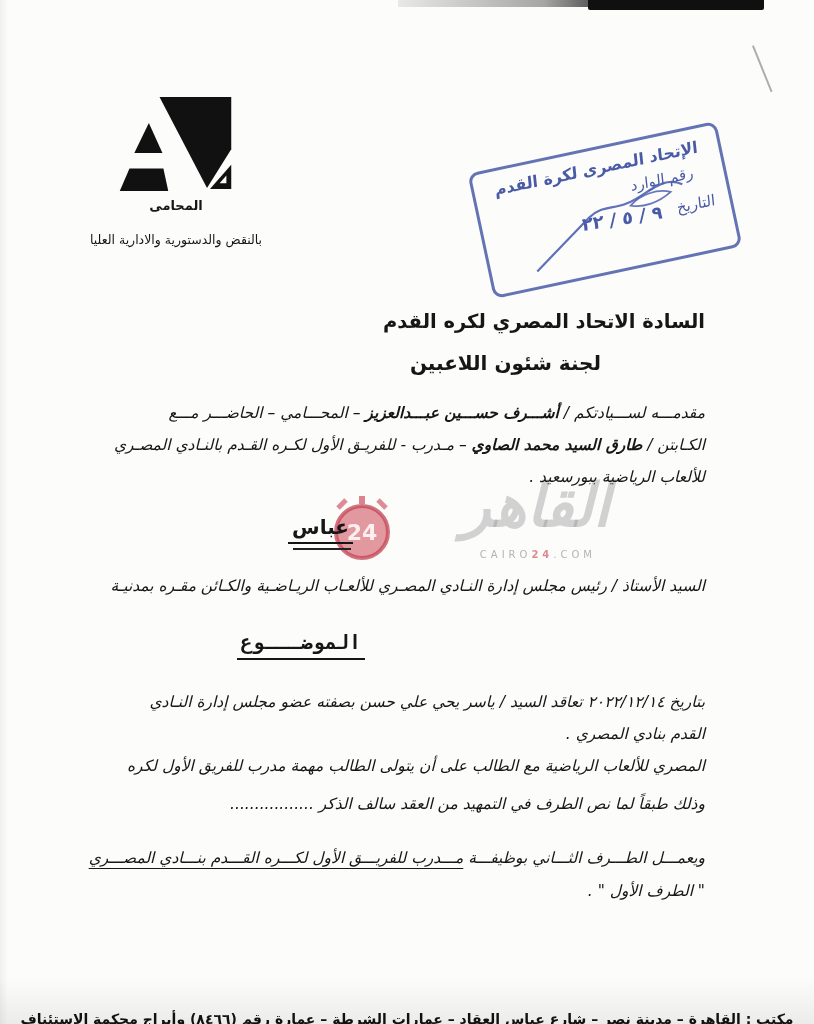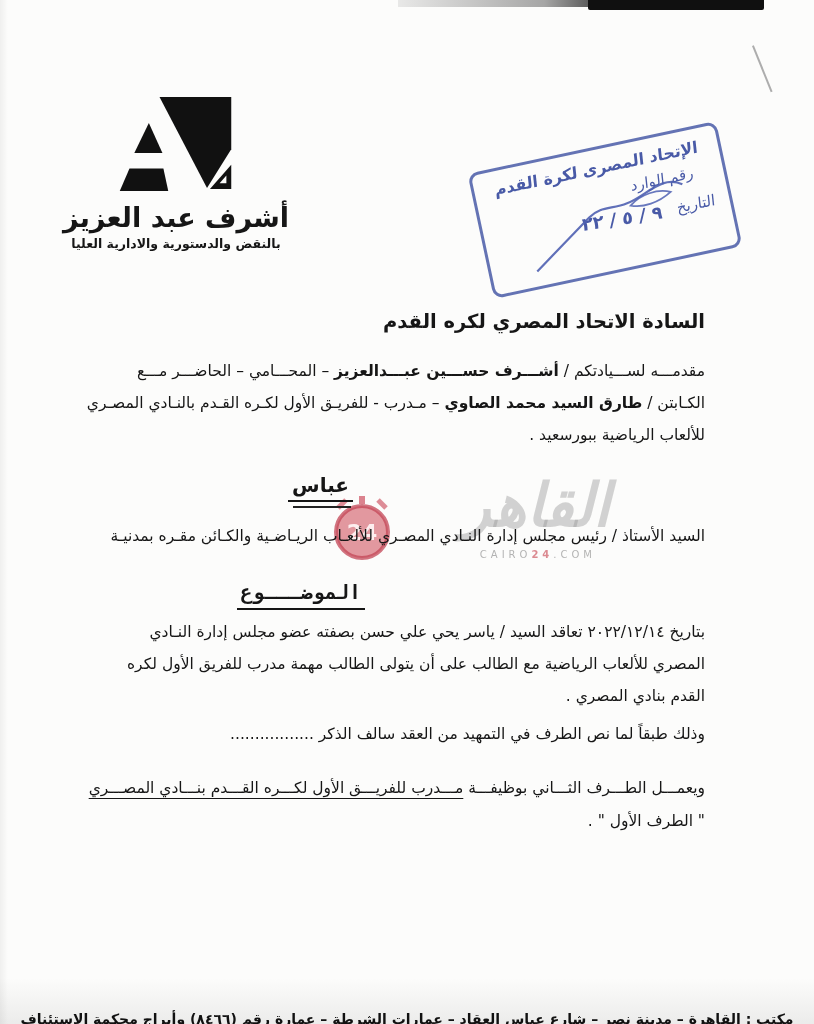--- a/index.html
+++ b/index.html
@@ -14,21 +14,21 @@
   
   .top-streak{position:absolute;left:398px;top:0;width:366px;height:7px;
     background:linear-gradient(to right,rgba(90,90,90,.12),rgba(60,60,60,.45) 40%,rgba(15,15,15,.92) 62%,#0c0c0c);}
   .top-streak-dark{position:absolute;left:588px;top:0;width:176px;height:10px;background:#101010;border-radius:0 0 2px 2px;}
   .scratch{position:absolute;left:752px;top:46px;width:2px;height:50px;background:#adadad;transform:rotate(-22deg);transform-origin:top left;}
   
   .letterhead{position:absolute;left:52px;top:86px;width:248px;text-align:center;}
   .logo{display:block;margin:0 auto;}
   .lh-name{font-size:27px;font-weight:bold;margin-top:6px;letter-spacing:0;}
   .lh-title{font-size:13px;font-weight:bold;margin-top:2px;}
-  .lh-spec{font-size:12.5px;font-weight:bold;margin-top:3px;}
+  .lh-spec{font-size:12.5px;font-weight:normal;margin-top:19px;}
   
   .stamp{position:absolute;left:478px;top:146px;width:248px;height:122px;
     transform:rotate(-12deg);border:3px solid rgba(58,77,160,.85);border-radius:10px;
     color:#3a4da0;opacity:.92;}
   .stamp .s-org{margin-top:9px;text-align:center;font-size:16px;font-weight:600;transform:skewX(-6deg);}
   .stamp .s-row2{margin:6px 30px 0 0;font-size:15px;transform:skewX(-6deg);}
   .stamp .s-row3{margin:10px 14px 0 0;font-size:15px;transform:skewX(-6deg);}
   .stamp .s-date{display:inline-block;font-size:18px;font-weight:600;margin-right:10px;transform:rotate(3deg);letter-spacing:2px;}
   .stamp svg{position:absolute;left:0;top:0;}
   
@@ -36,28 +36,28 @@
   .wm-ar{position:absolute;right:10px;top:-8px;font-size:60px;font-weight:bold;color:rgba(150,150,150,.42);font-style:italic;}
   .wm-site{position:absolute;right:24px;bottom:4px;font-size:10px;letter-spacing:4px;color:rgba(140,140,140,.65);direction:ltr;}
   .wm-site b{color:rgba(205,90,100,.7);}
   .wm-watch{position:absolute;left:12px;top:14px;}
   
   .content{position:absolute;top:310px;right:109px;width:626px;z-index:2;font-size:15.5px;}
   .h-recipient{font-size:19.5px;font-weight:bold;}
   .h-committee{font-size:20px;font-weight:bold;margin:18px 104px 0 0;}
   .salutation{font-size:19px;font-weight:bold;margin:20px 104px 0 0;}
   .para{margin-top:22px;line-height:32px;}
-  .para .line{white-space:nowrap;}
+  .para .line{white-space:nowrap;font-style:italic;}
   .b{font-weight:bold;}
   .sec-head{width:-moz-fit-content;width:fit-content;margin:22px 352px 0 auto;font-size:20px;font-weight:bold;}
   .sec-head .ul{display:inline-block;border-bottom:2.5px solid #151515;padding:0 4px 3px;}
   .ul2{height:2px;background:#222;margin:4px 354px 0 auto;width:58px;}
   .sec-head.subject{margin:28px 340px 0 auto;font-family:Liberation Mono, monospace;}
-  .p2{margin-top:12px;}
-  .p3{margin-top:6px;}
+  .p2{margin-top:20px;}
+  .p3{margin-top:26px;}
   .p4{margin-top:6px;}
   .p5{margin-top:22px;line-height:33px;}
   .u-part{text-decoration:underline;text-underline-offset:5px;}
   
   .footer{position:absolute;left:0;top:1011px;width:100%;text-align:center;font-size:14px;font-weight:bold;white-space:nowrap;color:#111;}
 </style>
 </head>
 <body>
 
 <div class="page">
@@ -67,21 +67,21 @@
   <div class="scratch"></div>
 
   <div class="letterhead">
     <svg class="logo" width="126" height="110" viewBox="0 0 130 113">
       <polygon points="48,11 122,11 122,65 97,105" fill="#111"></polygon>
       <polygon points="37,38 22,69 51,69" fill="#111"></polygon>
       <polygon points="17,85 52,85 57,108 7,108" fill="#111"></polygon>
       <polygon points="100,106 122,81 122,106" fill="#111"></polygon>
       <polygon points="110,100 117,92 117,100" fill="#fcfcfb"></polygon>
     </svg>
-    <div class="lh-name">أشرف عبد العزيز</div>
+    <div class="lh-title">المحامى</div>
     <div class="lh-spec">بالنقض والدستورية والادارية العليا</div>
   </div>
 
   <div class="stamp">
     <div class="s-org">الإتحاد المصرى لكرة القدم</div>
     <div class="s-row2">رقم الوارد</div>
     <div class="s-row3">
       <span>التاريخ</span>
       <span class="s-date">٩ / ٥ / ٢٢</span>
     </div>
@@ -98,40 +98,41 @@
       <line x1="16" y1="8" x2="8" y2="16" stroke="rgba(205,80,95,.65)" stroke-width="5"></line>
       <circle cx="32" cy="40" r="26" fill="rgba(210,90,102,.62)" stroke="rgba(195,70,85,.75)" stroke-width="4"></circle>
       <text x="32" y="48" text-anchor="middle" font-size="22" font-weight="bold" fill="rgba(255,245,245,.92)" font-family="DejaVu Sans, sans-serif">24</text>
     </svg>
     <div class="wm-ar">القاهر</div>
     <div class="wm-site"><span>CAIRO</span><b>24</b><span>.COM</span></div>
   </div>
 
   <div class="content">
     <div class="h-recipient">السادة الاتحاد المصري لكره القدم</div>
+    <div class="h-committee">لجنة شئون اللاعبين</div>
 
     <div class="para">
       <div class="line"><span>مقدمـــه لســـيادتكم / </span><span class="b">أشـــرف حســـين عبـــدالعزيز</span><span> – المحـــامي – الحاضـــر مـــع</span></div>
       <div class="line"><span>الكـابتن / </span><span class="b">طارق السيد محمد الصاوي</span><span> – مـدرب - للفريـق الأول لكـره القـدم بالنـادي المصـري</span></div>
       <div class="line">للألعاب الرياضية ببورسعيد .</div>
     </div>
 
     <div class="sec-head"><span class="ul">عباس</span></div>
     <div class="ul2"></div>
 
     <div class="para p2">
       <div class="line">السيد الأستاذ / رئيس مجلس إدارة النـادي المصـري للألعـاب الريـاضـية والكـائن مقـره بمدنيـة</div>
     </div>
 
     <div class="sec-head subject"><span class="ul">الموضـــوع</span></div>
 
     <div class="para p3">
       <div class="line">بتاريخ ٢٠٢٢/١٢/١٤ تعاقد السيد / ياسر يحي علي حسن بصفته عضو مجلس إدارة النـادي</div>
+      <div class="line">القدم بنادي المصري .</div>
       <div class="line">المصري للألعاب الرياضية مع الطالب على أن يتولى الطالب مهمة مدرب للفريق الأول لكره</div>
-      <div class="line">القدم بنادي المصري .</div>
     </div>
 
     <div class="para p4">
       <div class="line">وذلك طبقاً لما نص الطرف في التمهيد من العقد سالف الذكر .................</div>
     </div>
 
     <div class="para p5">
       <div class="line"><span>ويعمـــل الطـــرف الثـــاني بوظيفـــة </span><span class="u-part">مـــدرب للفريـــق الأول لكـــره القـــدم بنـــادي المصـــري</span></div>
       <div class="line">" الطرف الأول " .</div>
     </div>

